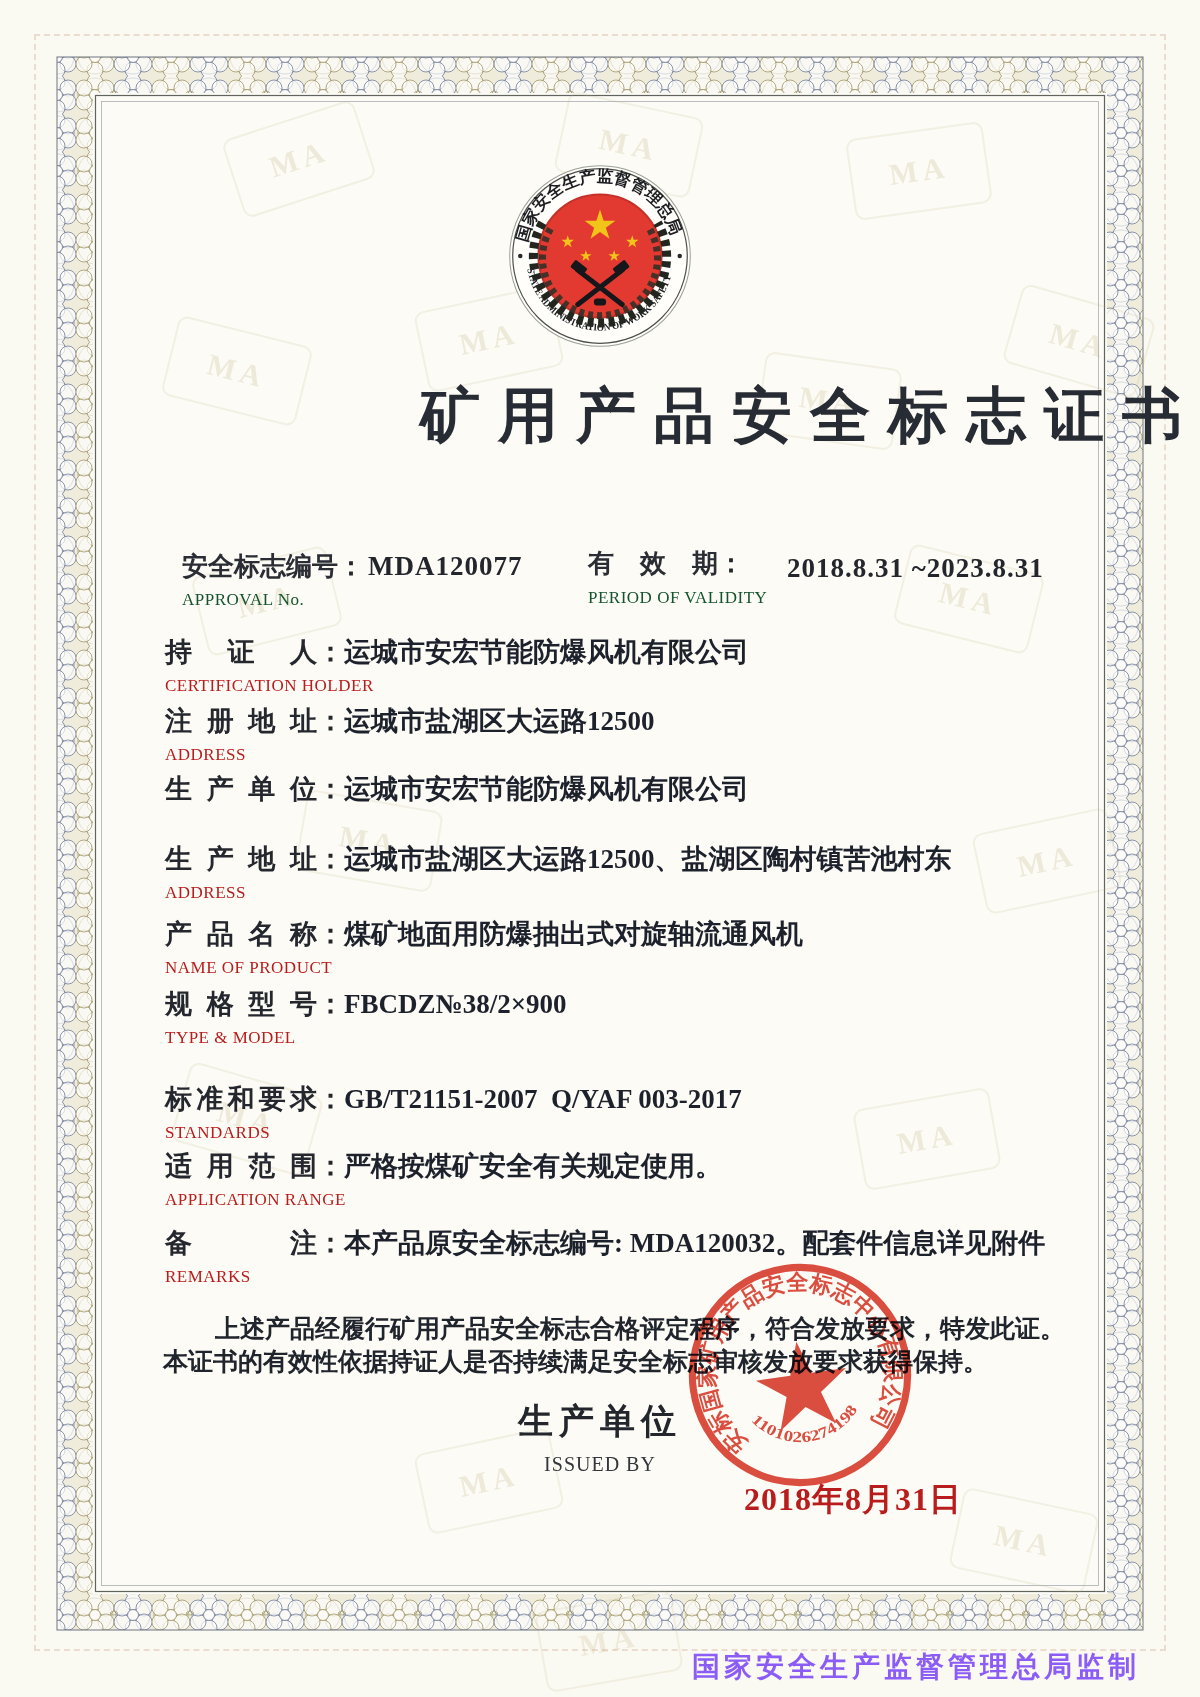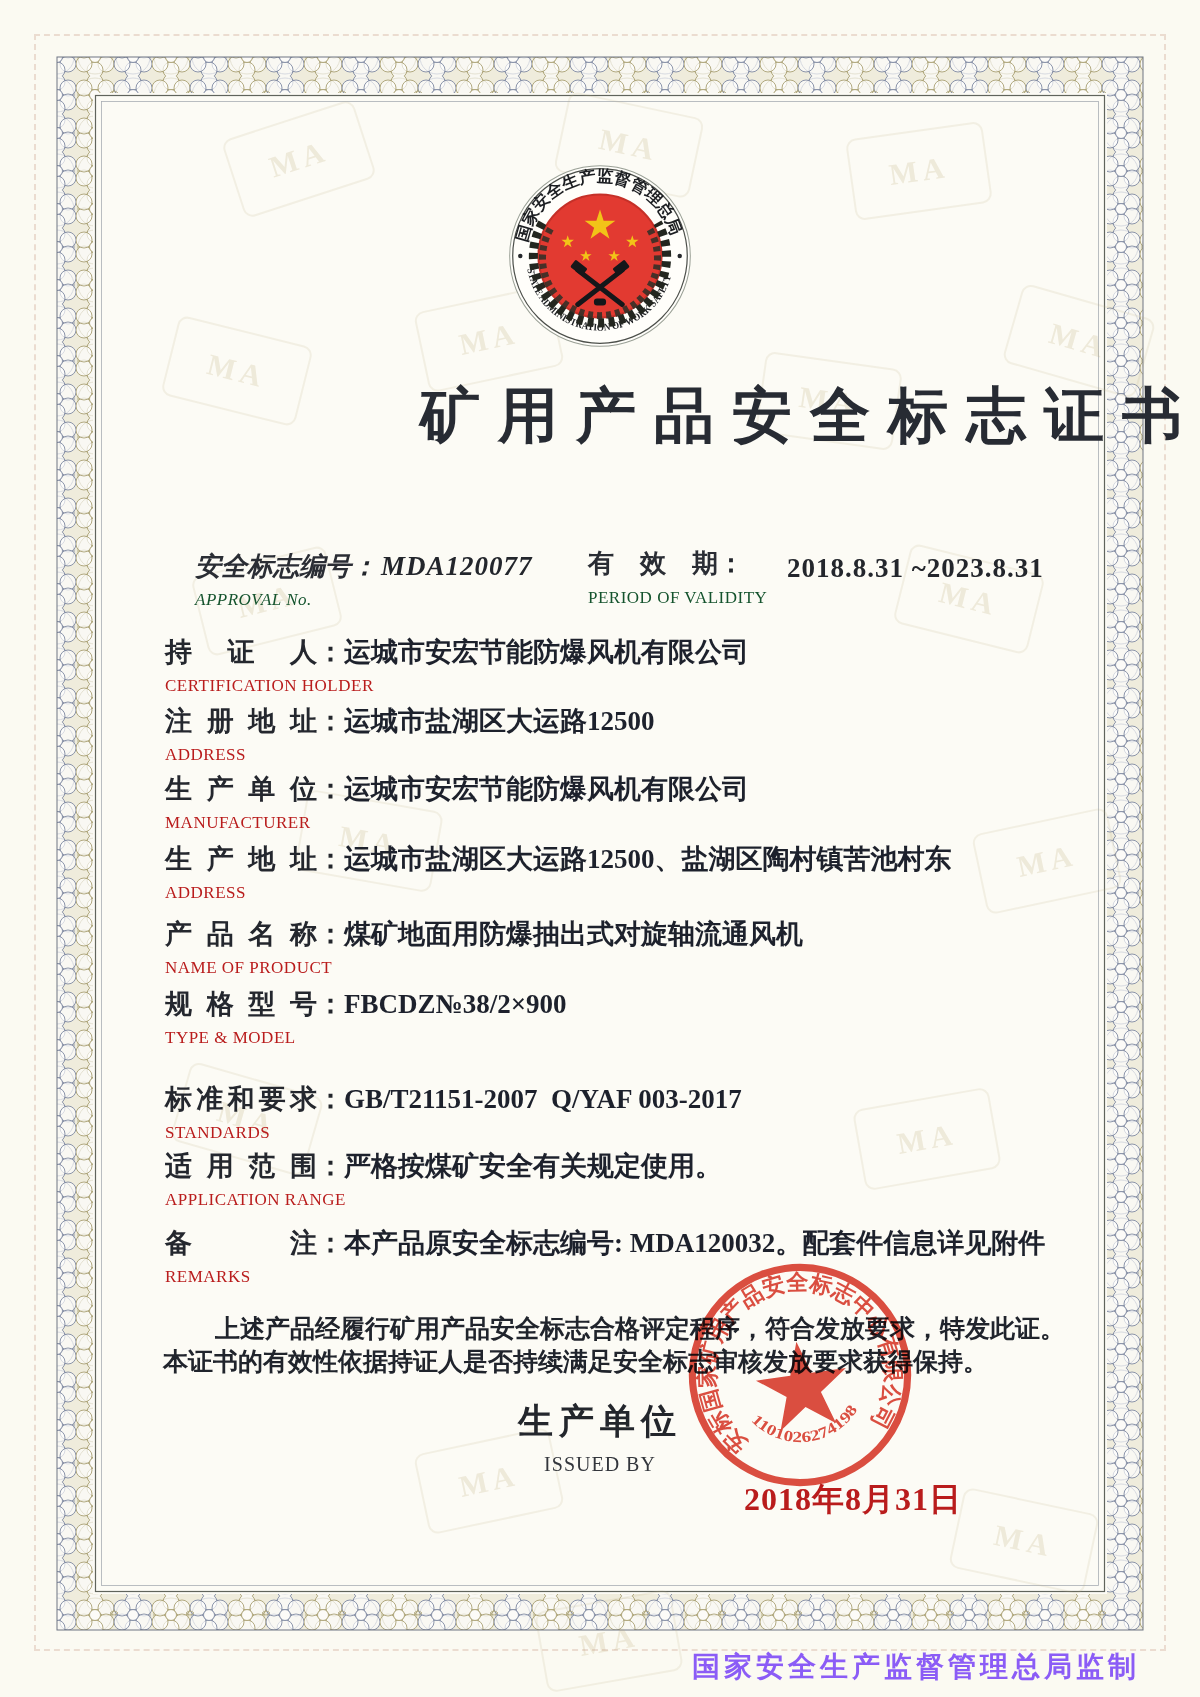--- a/index.html
+++ b/index.html
@@ -177,42 +177,41 @@
       </g>
       <g fill="#15171a">
         <rect x="82" y="117" width="15" height="9" rx="1.5" transform="rotate(38 89 121)"></rect>
         <rect x="123" y="117" width="15" height="9" rx="1.5" transform="rotate(-38 131 121)"></rect>
         <rect x="104" y="152" width="12" height="7" rx="3"></rect>
       </g>
     </svg>
 
     <h1 class="title">矿用产品安全标志证书</h1>
 
-    <div class="abs" style="left:195px;top:549px;white-space:nowrap;font-style:italic;">
+    <div class="abs" style="left:182px;top:549px;white-space:nowrap;">
       <span class="cnlab">安全标志编号</span><span class="colon"></span>
       <span style="font-size:27px;font-weight:600;letter-spacing:1px;">MDA120077</span>
       <div class="enlab" style="margin-top:6px;">APPROVAL No.</div>
     </div>
     <div class="abs" style="left:588px;top:546px;white-space:nowrap;">
       <span class="cnlab jlab" style="width:130px;">有效期</span><span class="colon"></span>
       <div class="enlab" style="margin-top:7px;">PERIOD OF VALIDITY</div>
     </div>
     <div class="abs" style="left:768px;top:553px;font-size:27px;font-weight:600;letter-spacing:1px;white-space:nowrap;margin-left:19px;">2018.8.31 ~2023.8.31</div>
 
     <div class="fieldrow" style="top:634px">
       <span class="jlab">持证人</span><span class="colon"></span><span class="fvalue">运城市安宏节能防爆风机有限公司</span>
       <div class="fen">CERTIFICATION HOLDER</div>
     </div>
     <div class="fieldrow" style="top:703px">
       <span class="jlab">注册地址</span><span class="colon"></span><span class="fvalue">运城市盐湖区大运路12500</span>
       <div class="fen">ADDRESS</div>
     </div>
     <div class="fieldrow" style="top:771px">
       <span class="jlab">生产单位</span><span class="colon"></span><span class="fvalue">运城市安宏节能防爆风机有限公司</span>
-      <div class="fen">MANUFACTURER</div>
     </div>
     <div class="fieldrow" style="top:841px">
       <span class="jlab">生产地址</span><span class="colon"></span><span class="fvalue">运城市盐湖区大运路12500、盐湖区陶村镇苦池村东</span>
       <div class="fen">ADDRESS</div>
     </div>
     <div class="fieldrow" style="top:916px">
       <span class="jlab">产品名称</span><span class="colon"></span><span class="fvalue">煤矿地面用防爆抽出式对旋轴流通风机</span>
       <div class="fen">NAME OF PRODUCT</div>
     </div>
     <div class="fieldrow" style="top:986px">

